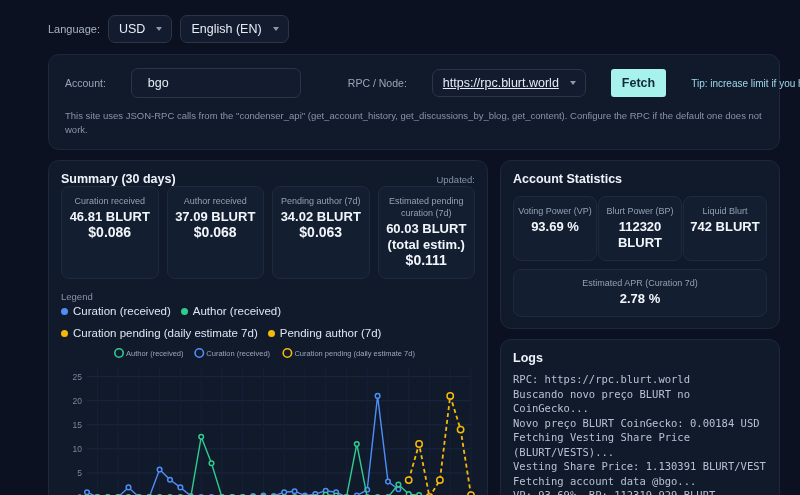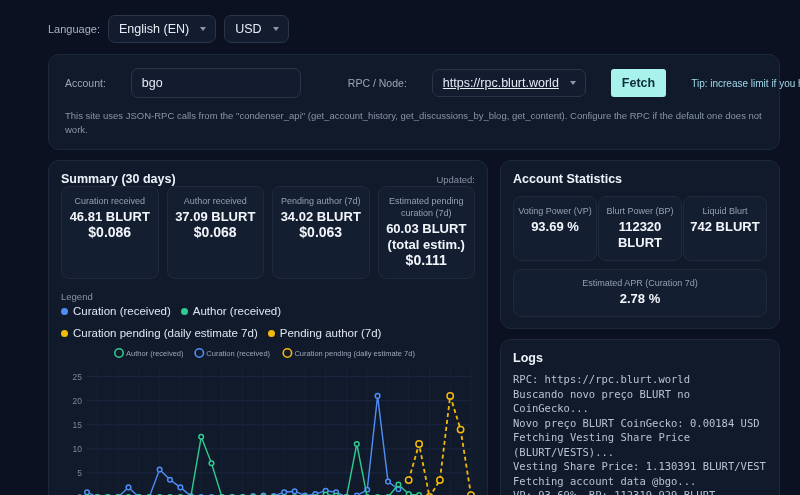--- a/index.html
+++ b/index.html
@@ -34,21 +34,21 @@
   
   .acct-card {
     margin: 8px 20px 0 48px; width: 732px;
     background: #101a2b; border: 1px solid #1d283b; border-radius: 11px;
     padding: 13px 16px 12px 16px;
   }
   .acct-row { display: flex; align-items: center; gap: 25px; }
   .fld-label { font-size: 10.5px; color: #9aa6b8; white-space: nowrap; }
   .text-input {
     background: #131c2e; border: 1px solid #2a3546; border-radius: 7px;
-    color: #e6ecf5; font-size: 12.5px; padding: 6px 10px;
+    color: #e6ecf5; font-size: 12.5px; padding: 6px 16px;
     width: 170px; line-height: 16px;
   }
   .rpc-select { width: 165px; text-decoration: underline; }
   .fetch-btn {
     background: #a7f3eb; color: #0f2b3d; font-size: 12.5px; font-weight: 600;
     border: none; border-radius: 3px; padding: 6px 11px; cursor: pointer;
     line-height: 16px;
   }
   .tip { font-size: 10px; color: #9fd8ec; white-space: nowrap; }
   .acct-note { font-size: 9.5px; color: #8895a8; margin-top: 11px; line-height: 14px; }
@@ -106,25 +106,25 @@
   }
 </style>
 </head>
 <body>
 
 <div class="page">
 
   <div class="topbar">
     <span class="lang-label">Language:</span>
     <span class="select">
-      <span>English (EN)</span>
+      <span>USD</span>
       <span class="chev"></span>
     </span>
     <span class="select">
-      <span>USD</span>
+      <span>English (EN)</span>
       <span class="chev"></span>
     </span>
   </div>
 
   <div class="acct-card">
     <div class="acct-row">
       <span class="fld-label">Account:</span>
       <input class="text-input" readonly="" value="bgo" style="">
       <span class="fld-label" style="margin-left:22px">RPC / Node:</span>
       <span class="select rpc-select">

